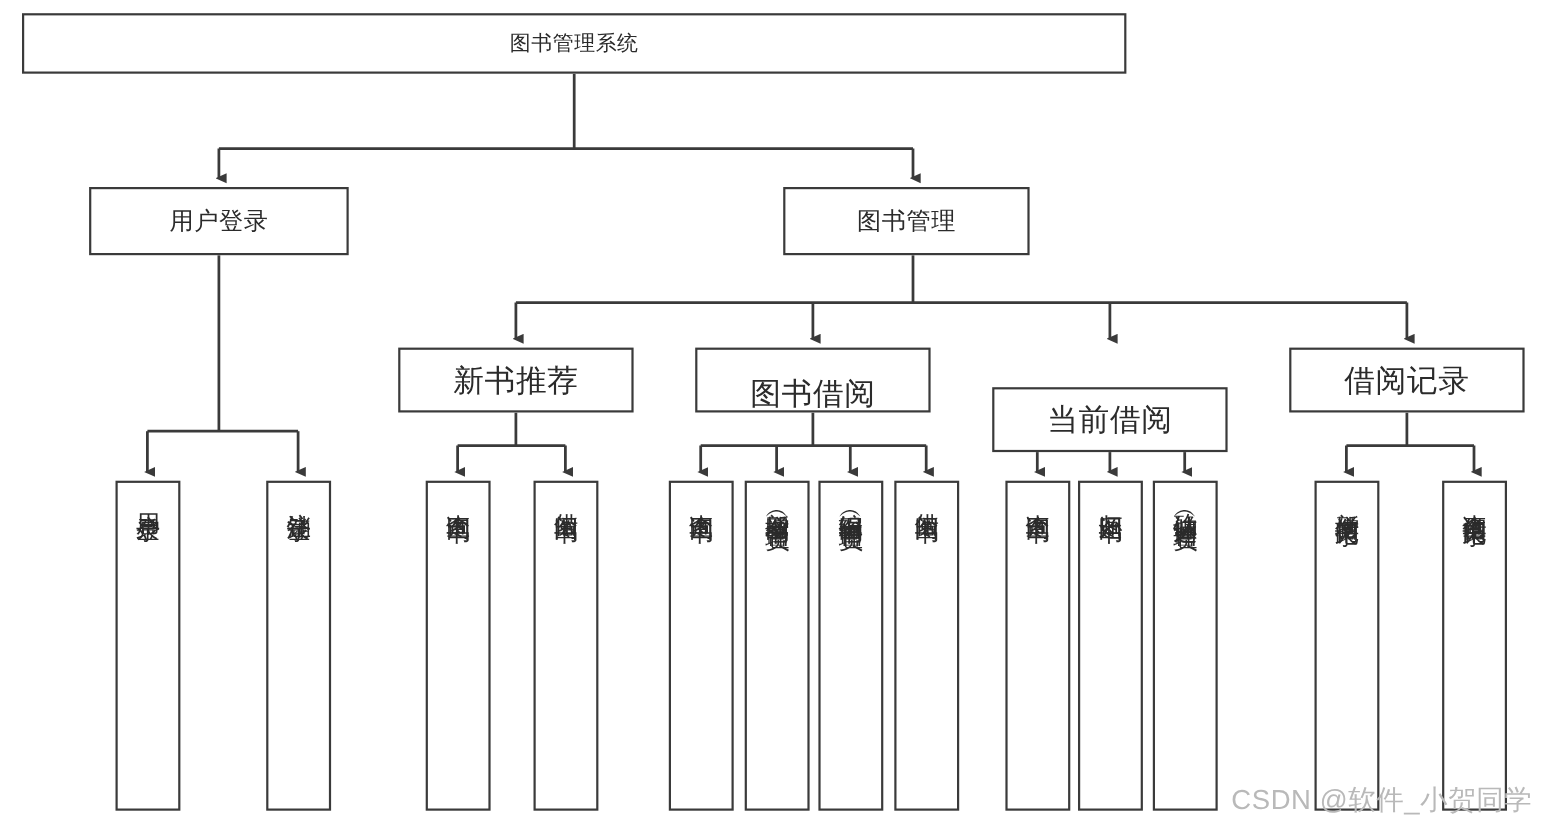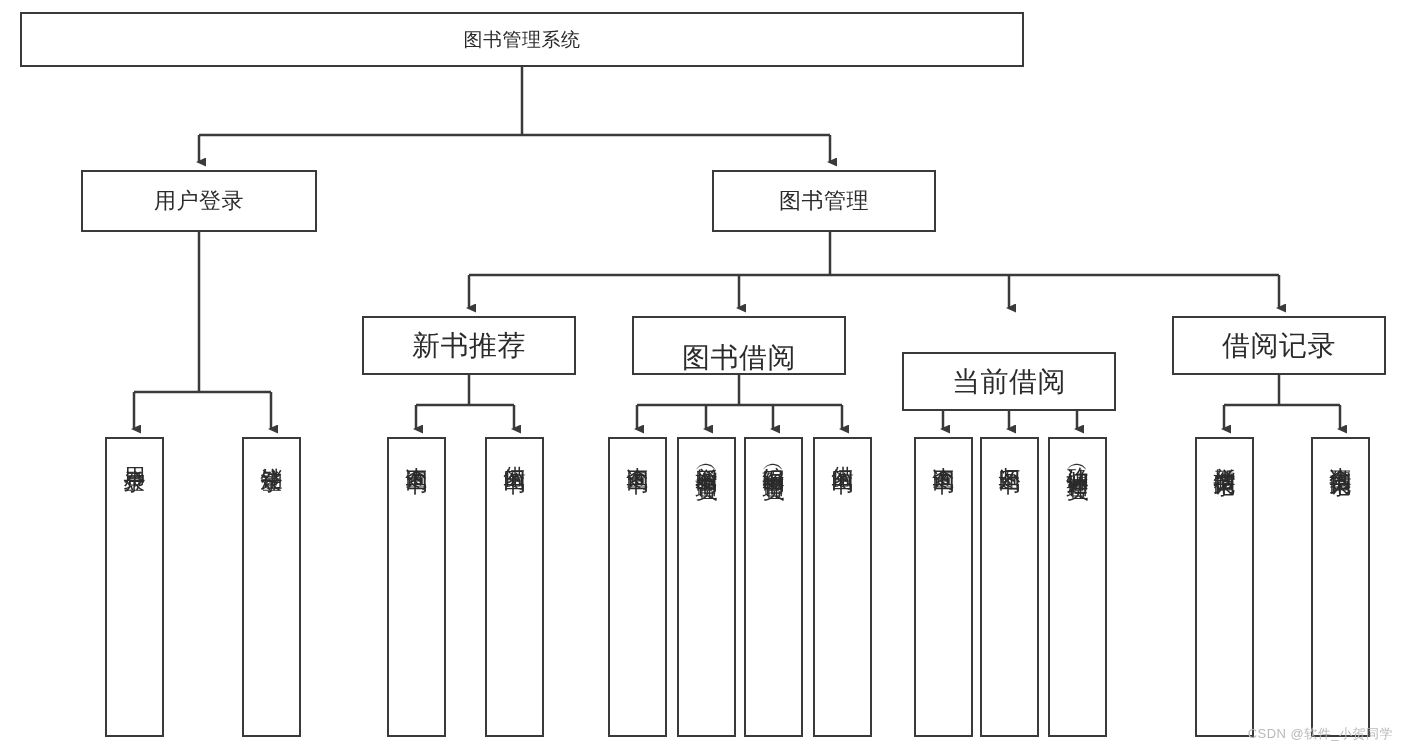--- a/index.html
+++ b/index.html
@@ -58,21 +58,21 @@
     text-orientation: upright;
     font-size: 22px;
     line-height: 1.28;
     letter-spacing: 2px;
     white-space: nowrap;
   }
   .watermark {
     position: absolute;
     right: 12px;
     bottom: 4px;
-    font-size: 13px;
+    font-size: 25px;
     color: #b9b9b9;
     z-index: 6;
     white-space: nowrap;
     letter-spacing: 0.5px;
   }
 </style>
 </head>
 <body>
 
 <div id="diagram">

